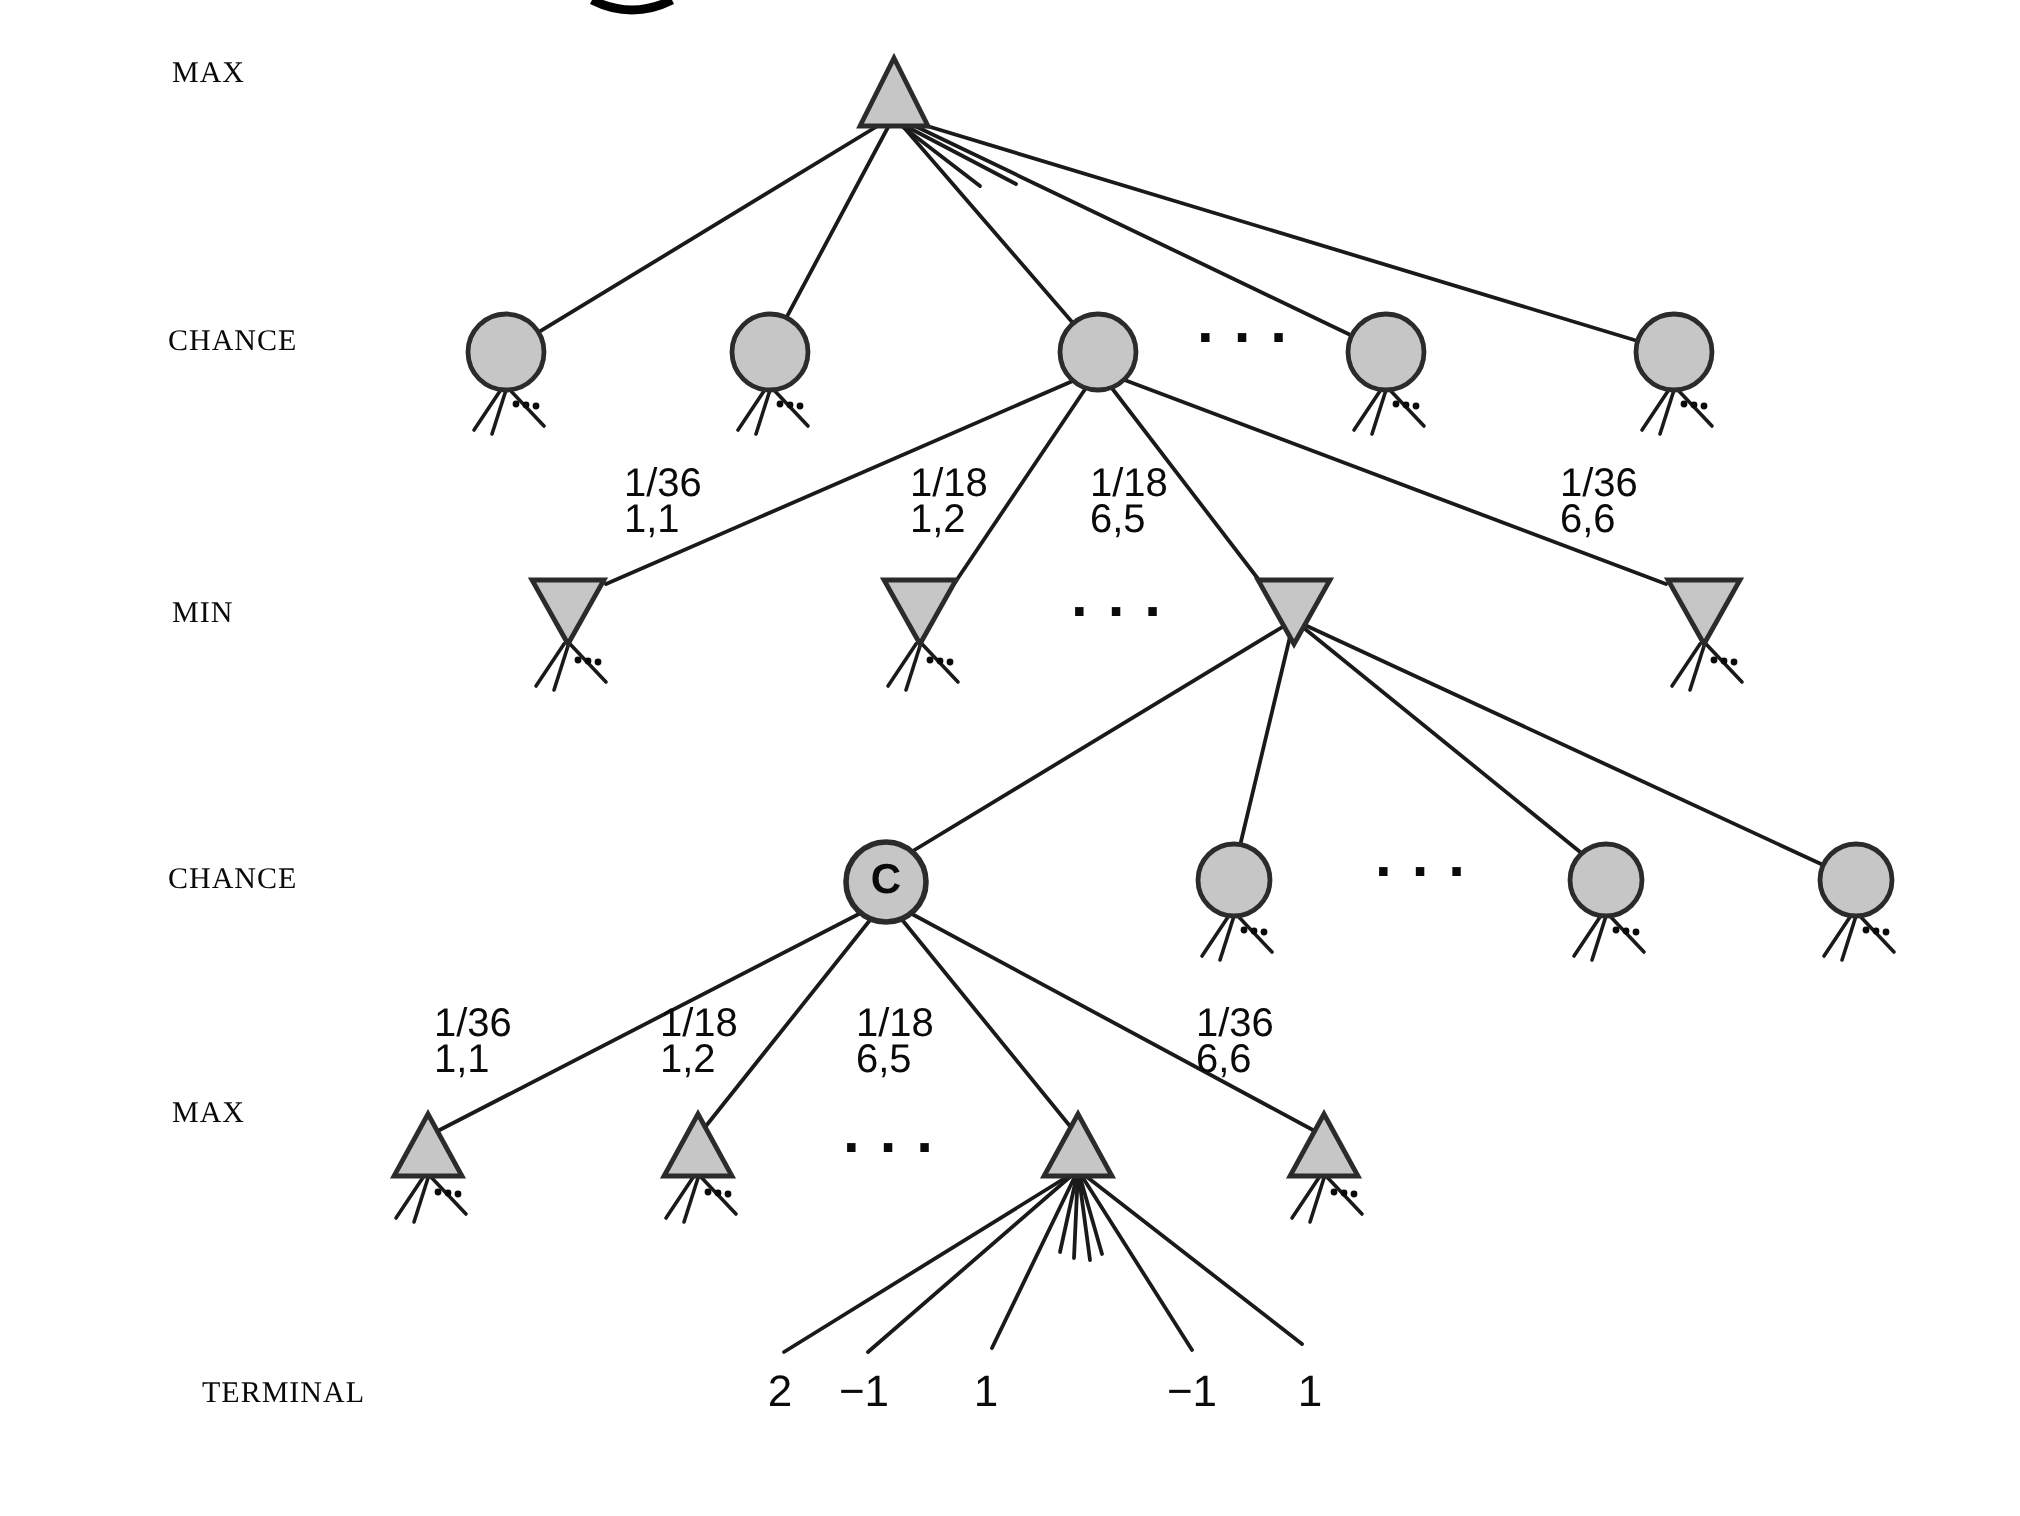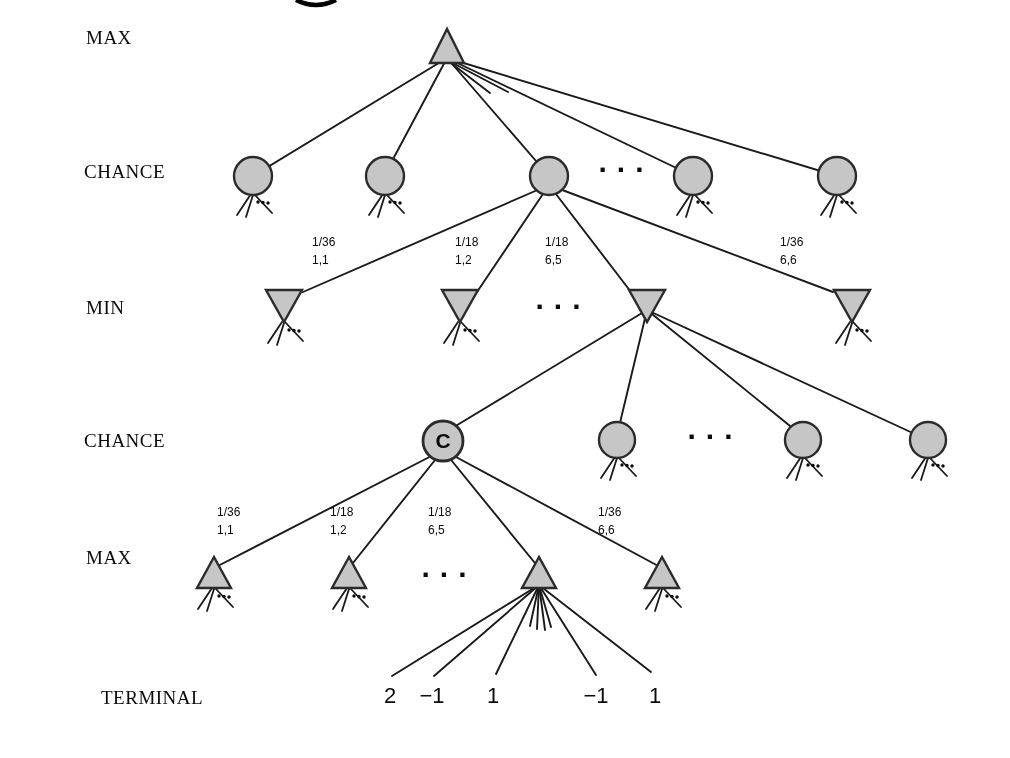--- a/index.html
+++ b/index.html
@@ -3,23 +3,23 @@
 <meta charset="utf-8">
 <style>
   :root{
     --background:#ffffff; --node-fill:#c6c6c6; --node-stroke:#2b2b2b;
     --edge:#1a1a1a; --text:#0a0a0a;
   }
   html,body{margin:0;padding:0;background:#fff;}
   .stage{position:relative;width:1010px;height:758px;background:var(--background);
          font-family:"Liberation Sans",sans-serif;overflow:hidden;}
   .stage svg{position:absolute;left:0;top:0;}
-  .rlabel{position:absolute;font-family:"Liberation Serif",serif;font-size:19px;
+  .rlabel{position:absolute;font-family:"Liberation Serif",serif;font-size:15px;
           letter-spacing:0.5px;line-height:23px;color:var(--text);white-space:nowrap;}
-  .blabel{position:absolute;font-size:12px;line-height:18px;color:var(--text);white-space:nowrap;}
+  .blabel{position:absolute;font-size:20px;line-height:18px;color:var(--text);white-space:nowrap;}
   .tval{position:absolute;font-size:22px;line-height:22px;color:var(--text);transform:translateX(-50%);}
   .dots{position:absolute;font-size:30px;font-weight:bold;line-height:30px;
         letter-spacing:10px;color:var(--text);transform:translateX(-50%);white-space:nowrap;}
   .cmark{position:absolute;font-size:21px;font-weight:bold;color:var(--text);
          transform:translate(-50%,-52%);}
   .edge{stroke:var(--edge);stroke-width:1.9;fill:none;stroke-linecap:round;}
   .leg{stroke:var(--edge);stroke-width:1.8;stroke-linecap:round;}
   .ldot{fill:var(--text);stroke:none;}
   .node{fill:var(--node-fill);stroke:var(--node-stroke);stroke-width:2.4;}
   .cnode{stroke-width:2.8;}

